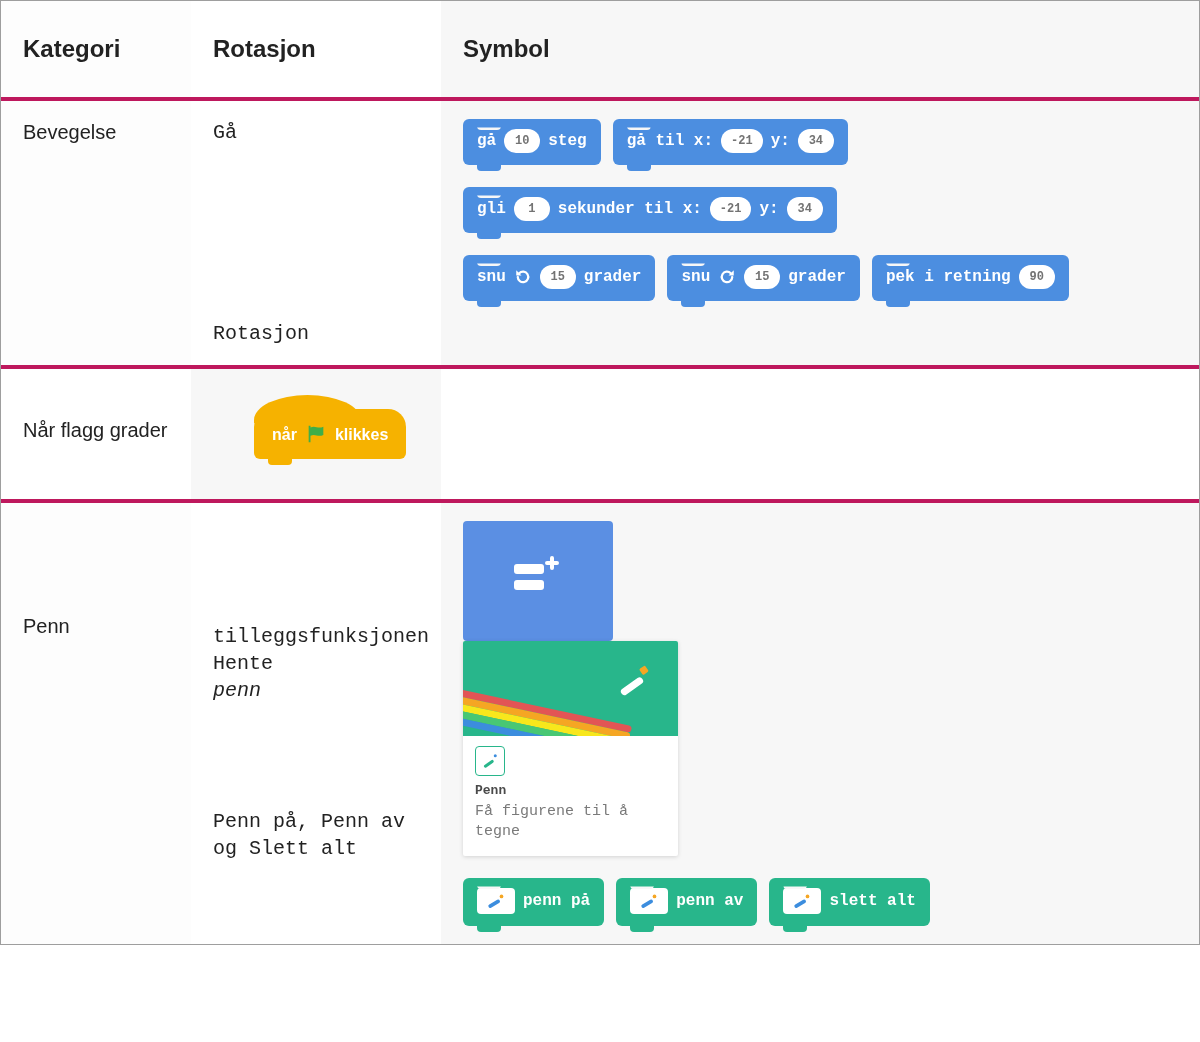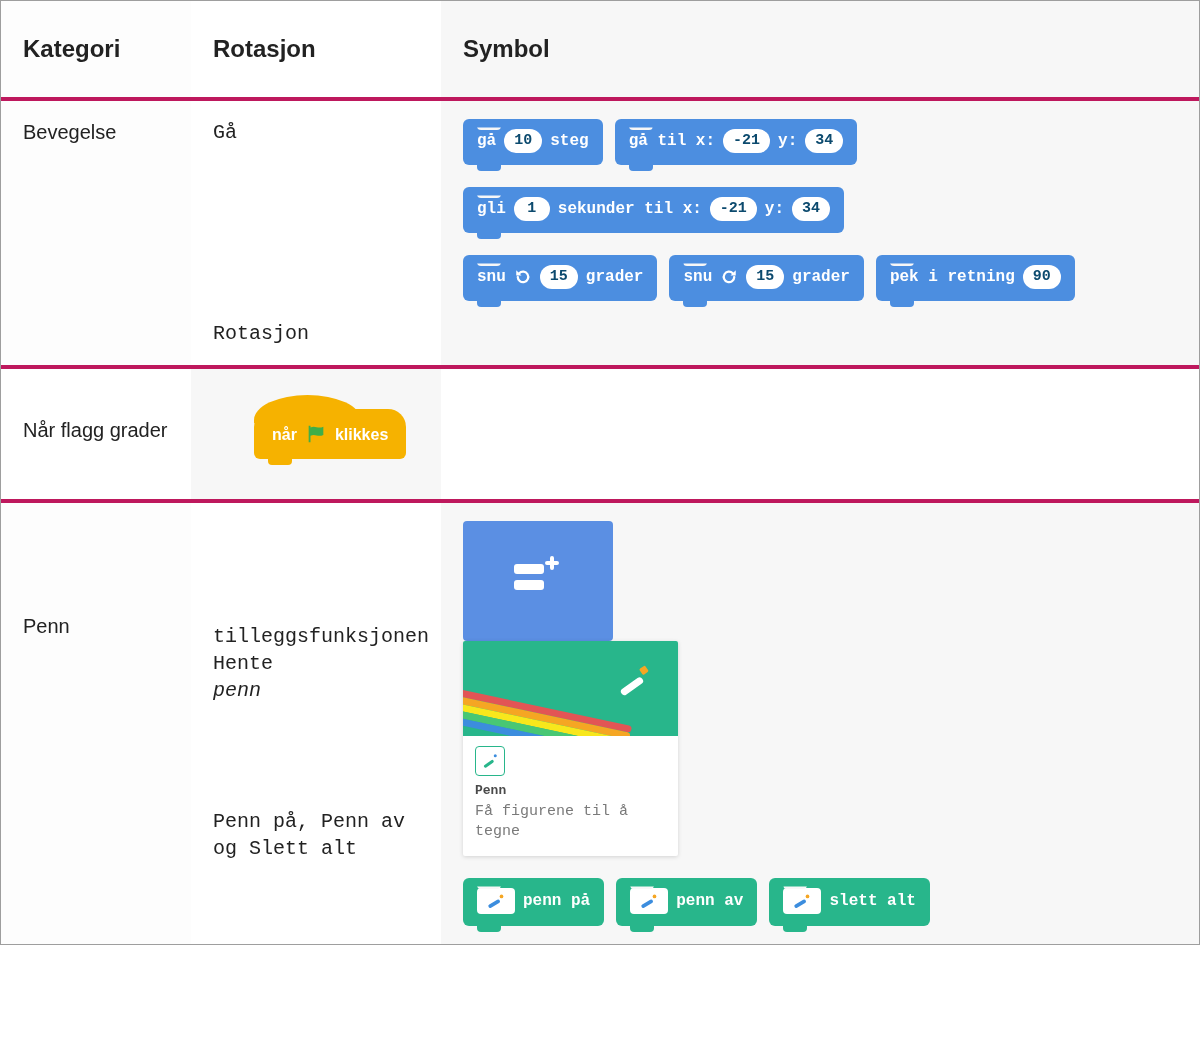--- a/index.html
+++ b/index.html
@@ -100,23 +100,23 @@
     width: 70%; height: 28px;
     background: inherit;
     border-radius: 60px 60px 0 0 / 28px 28px 0 0;
   }
 
   .pill {
     display: inline-flex;
     align-items: center;
     justify-content: center;
     background: #fff;
-    color: #0c4a6e;
+    color: #737373;
     font-weight: 700;
-    font-size: 15px;
+    font-size: 12px;
     border-radius: 999px;
     min-width: 36px;
     height: 24px;
     padding: 0 10px;
   }
 
   
   .flag-icon svg { width: 22px; height: 22px; display:block; }
 
   

